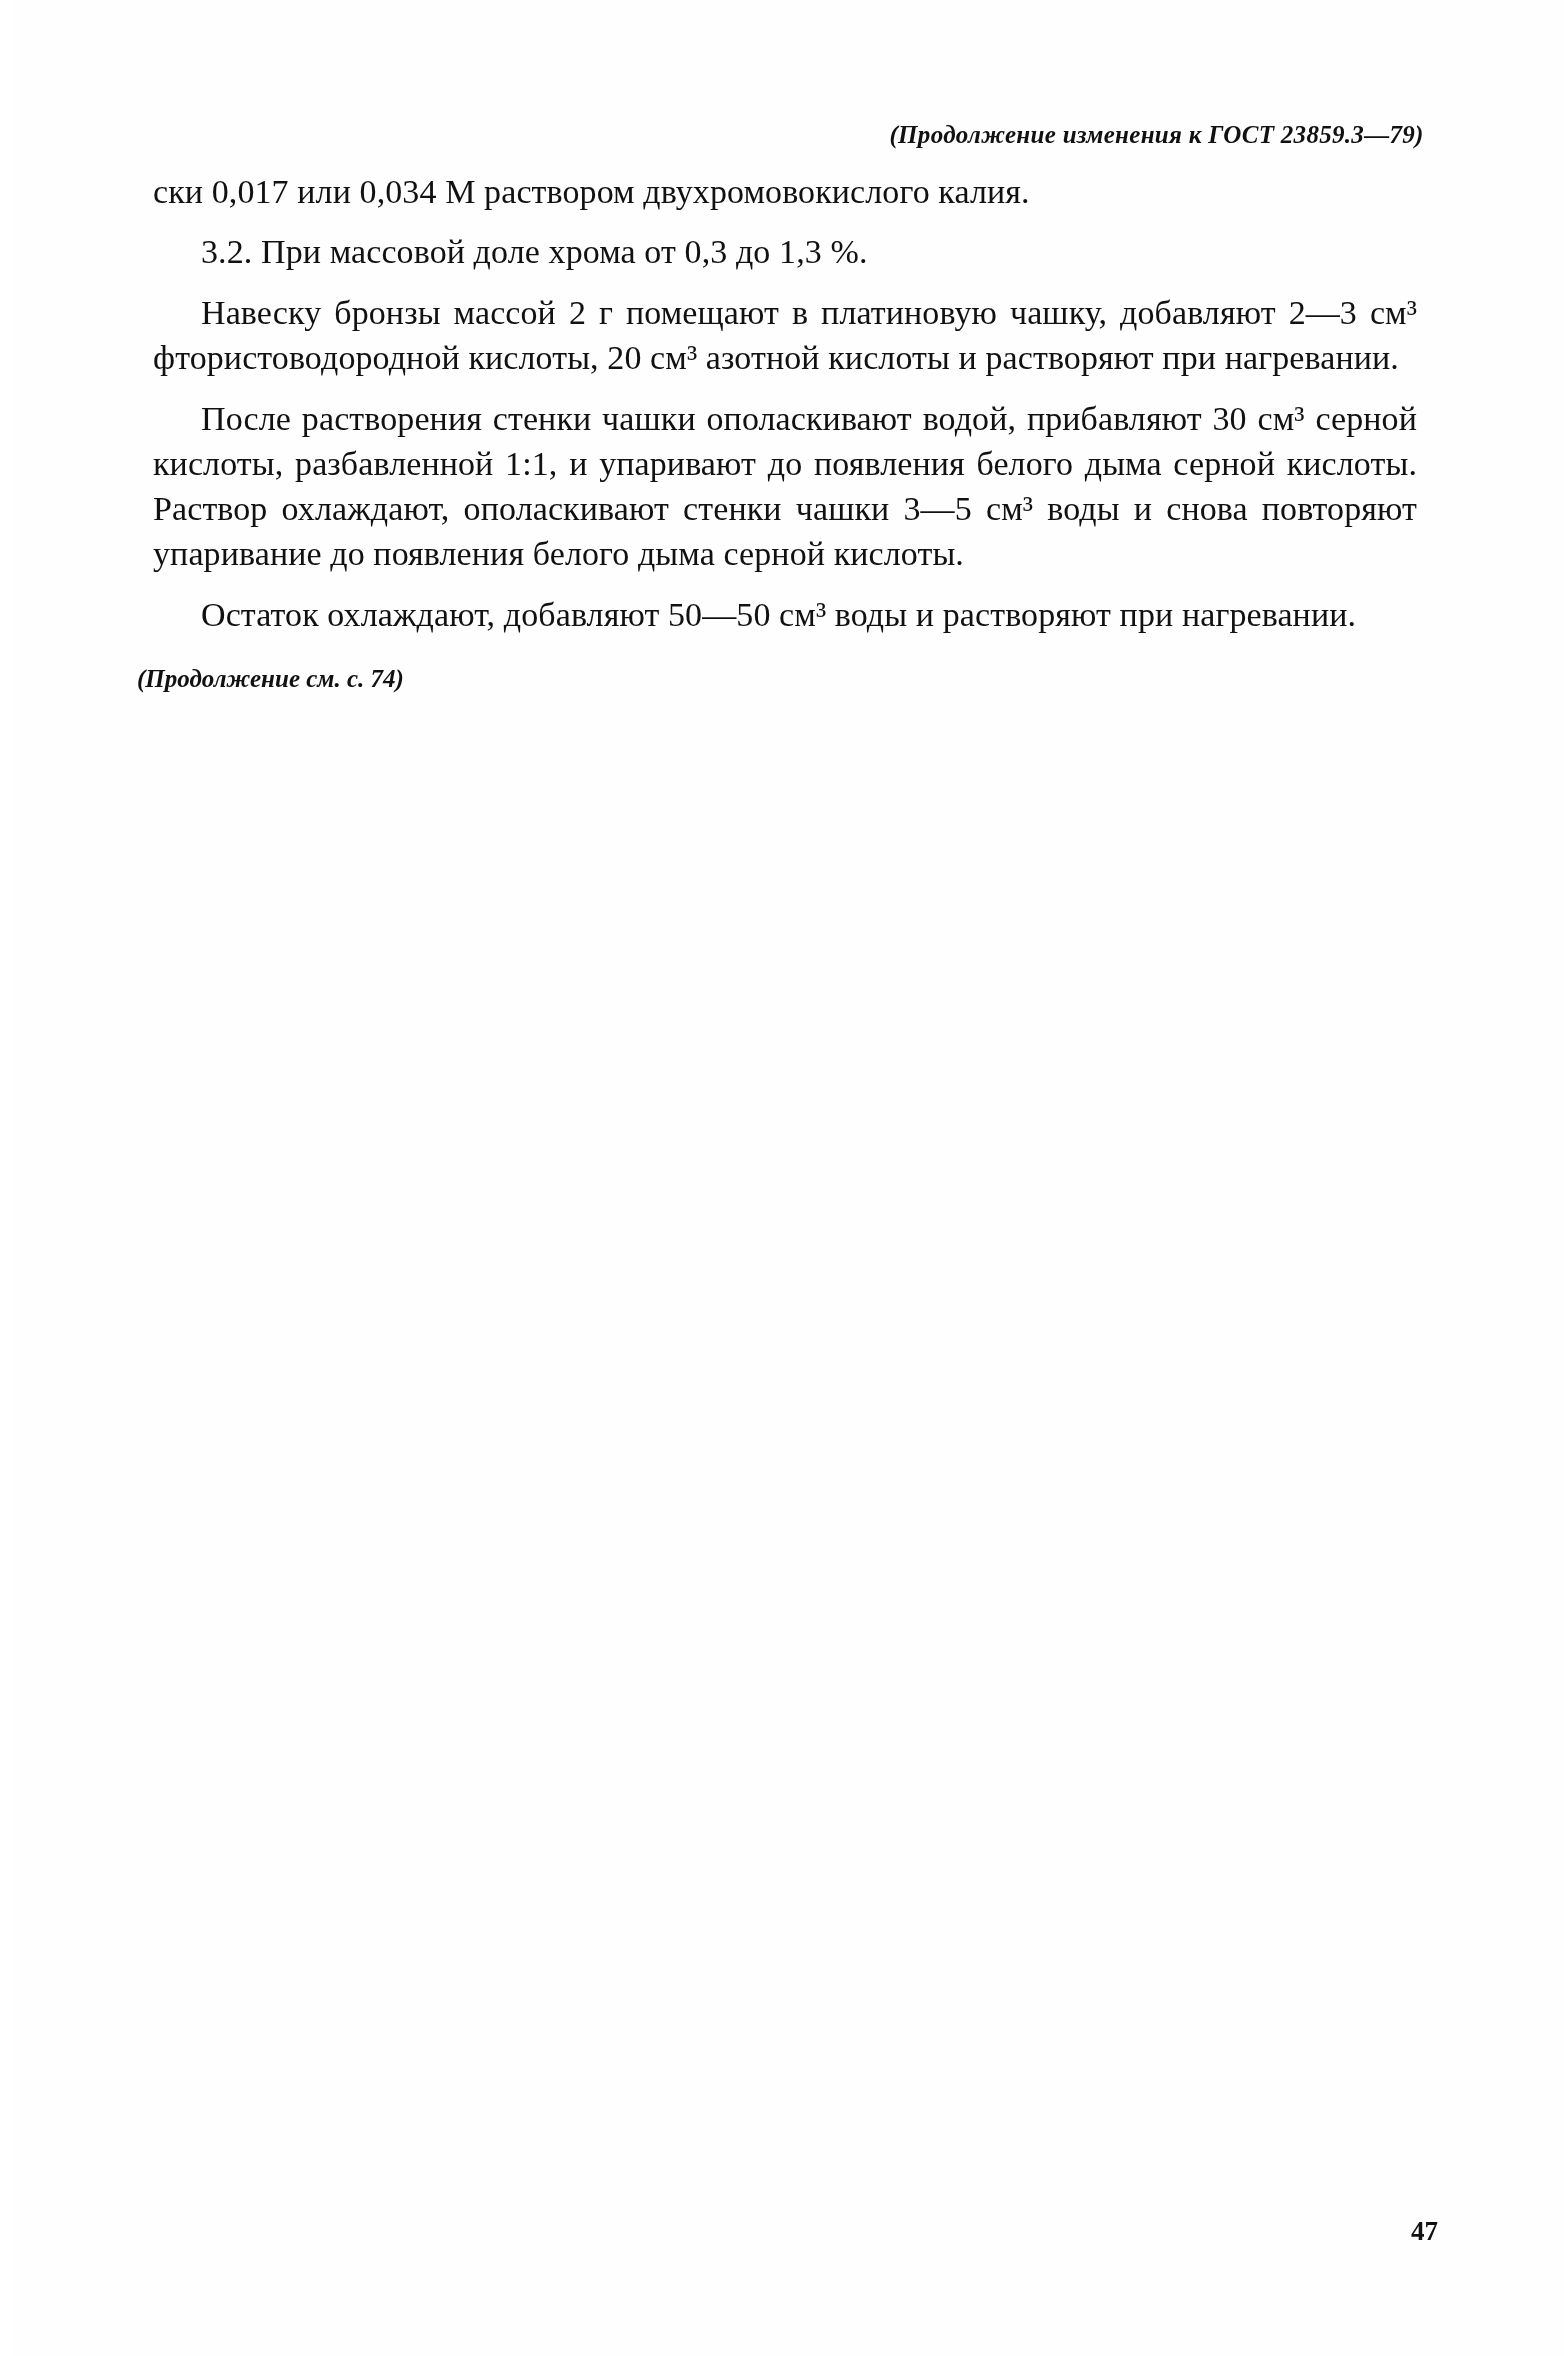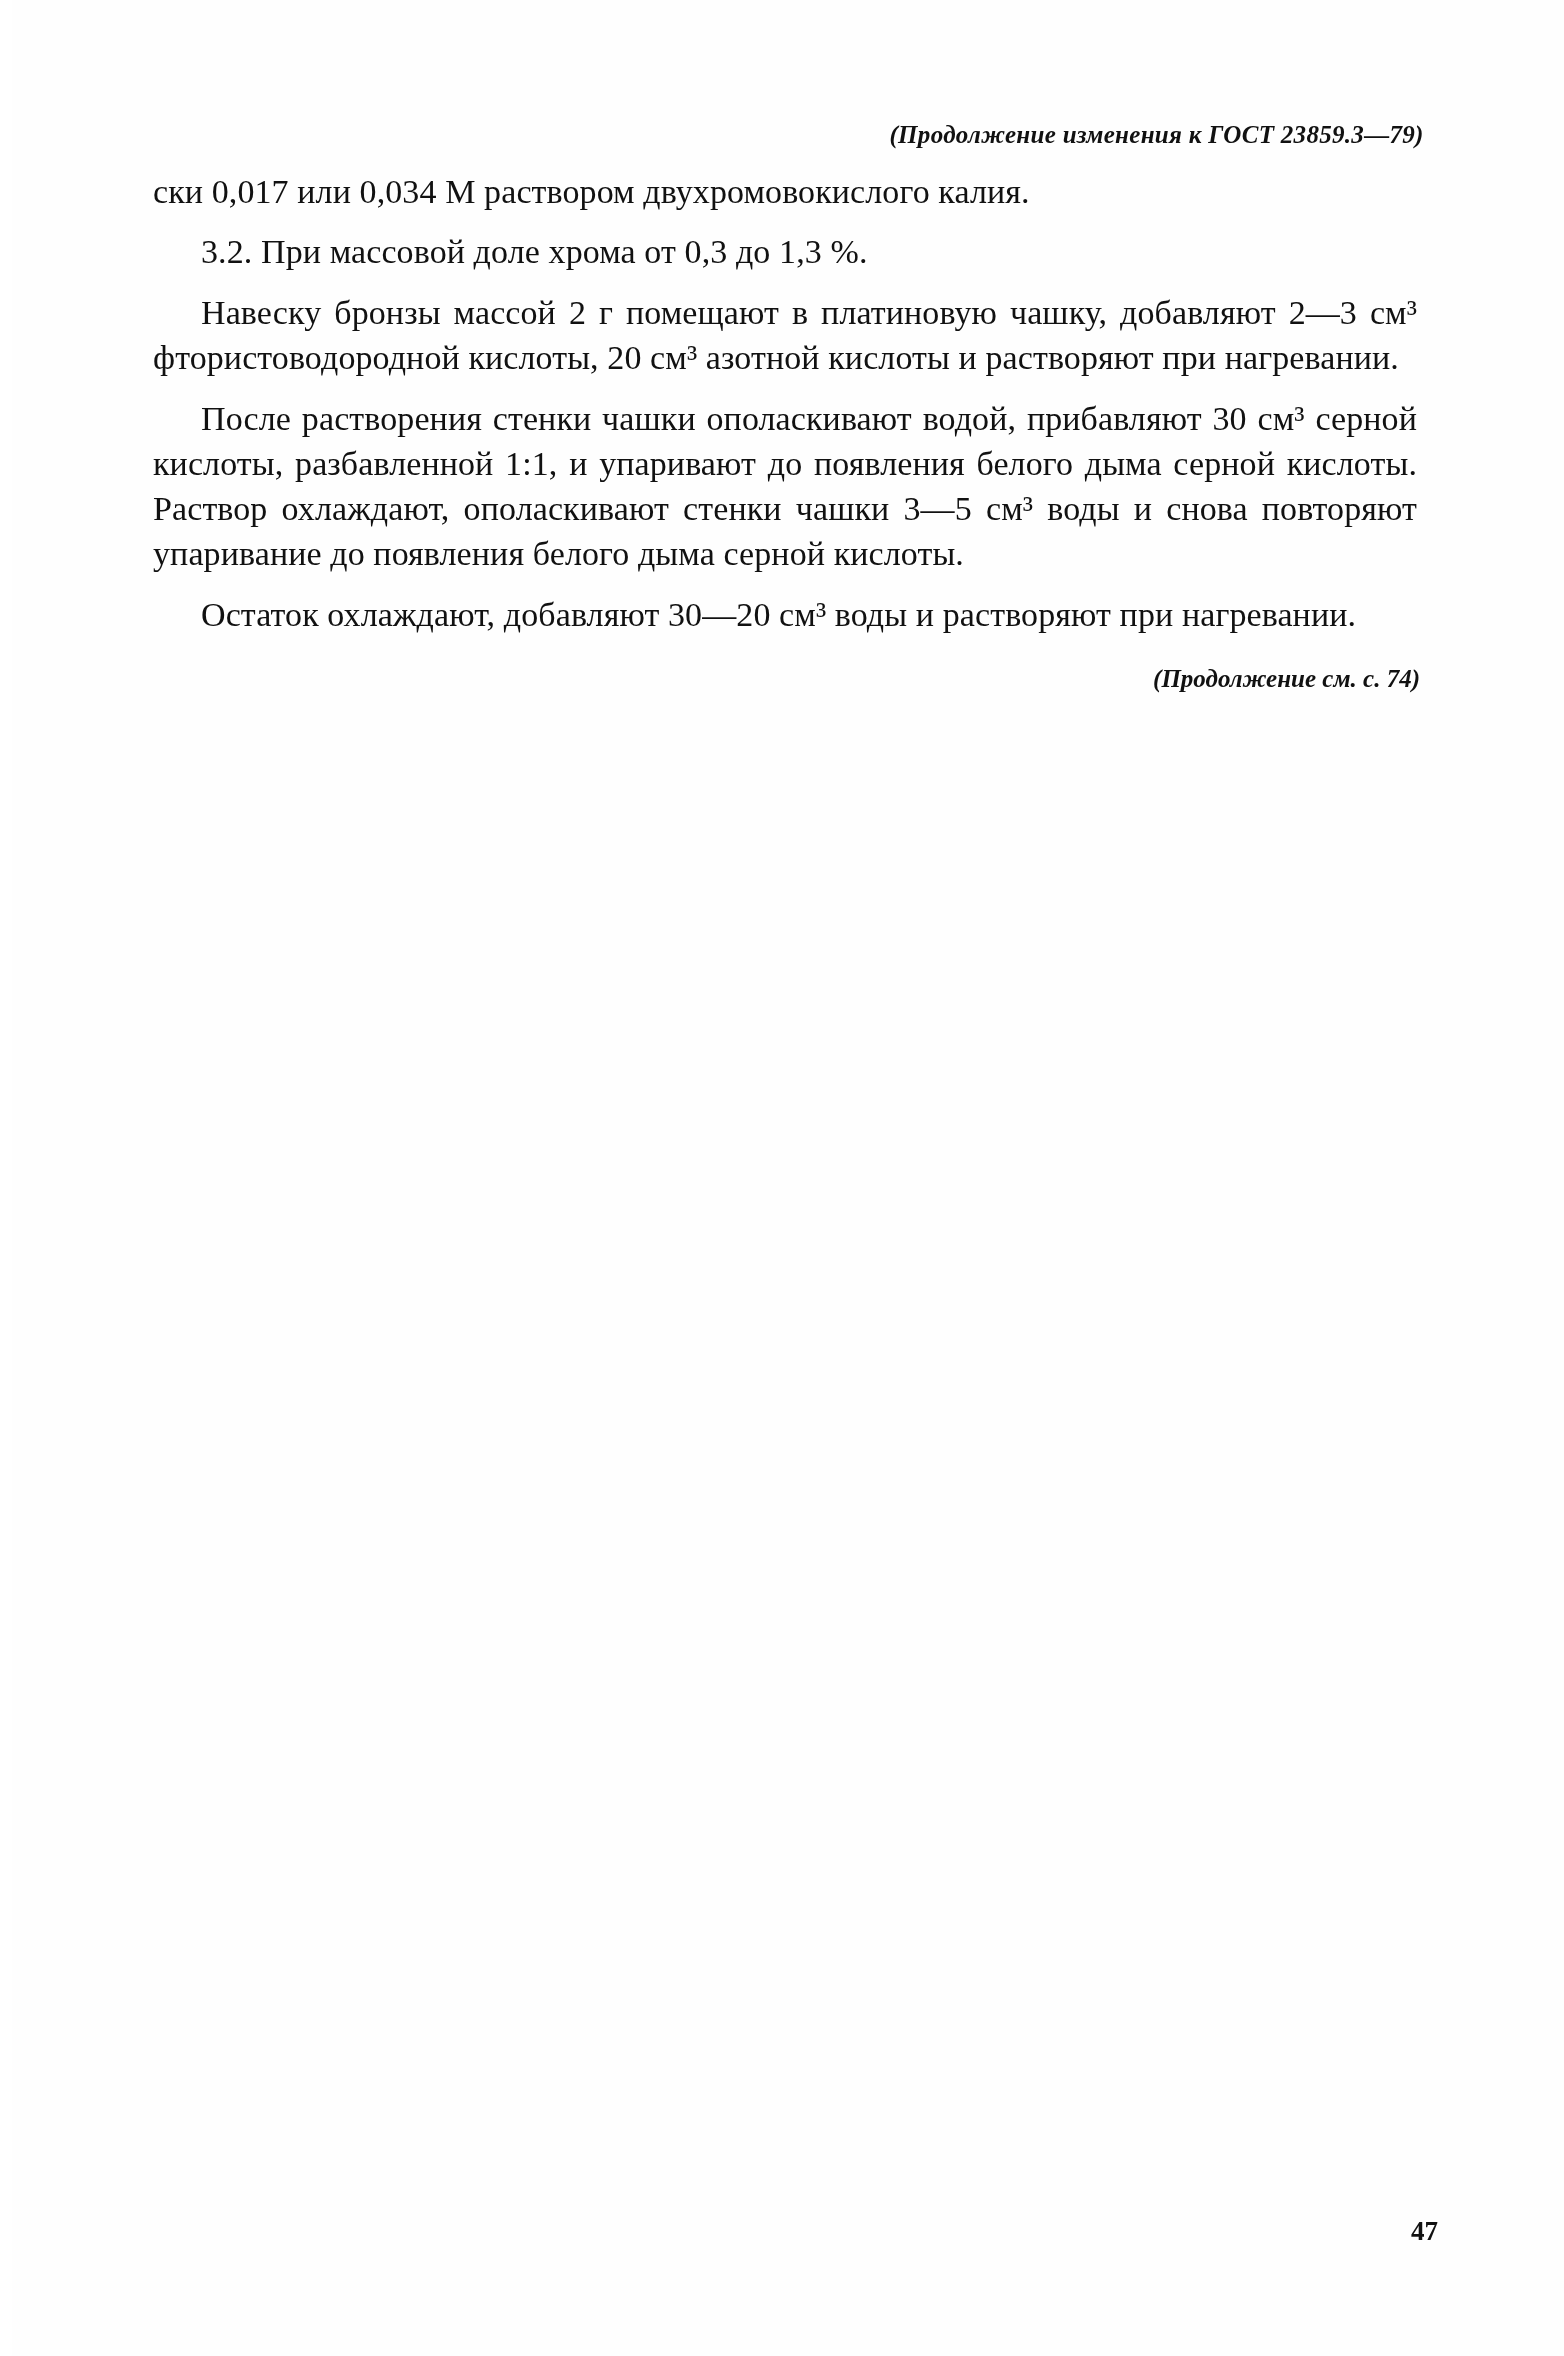--- a/index.html
+++ b/index.html
@@ -43,21 +43,21 @@
     text-align: justify;
     text-justify: inter-word;
     letter-spacing: 0.1px;
     hyphens: manual;
   }
   p.indent {
     text-indent: 48px;
   }
   .footer-note {
     margin-top: 28px;
-    text-align: right;
+    text-align: left;
     font-style: italic;
     font-weight: bold;
     font-size: 25px;
     padding-right: 13px;
   }
   .page-number {
     position: absolute;
     right: 138px;
     bottom: 110px;
     font-size: 27px;
@@ -76,21 +76,21 @@
 
     <p class="body-par">ски 0,017 или 0,034 М раствором двухромовокислого калия.</p>
 
 
     <p class="body-par indent">3.2. При массовой доле хрома от 0,3 до 1,3 %.</p>
 
     <p class="body-par indent">Навеску бронзы массой 2 г помещают в платиновую чашку, добавляют 2—3 см³ фтористоводородной кислоты, 20 см³ азотной кислоты и растворяют при нагревании.</p>
 
     <p class="body-par indent">После растворения стенки чашки ополаскивают водой, прибавляют 30 см³ серной кислоты, разбавленной 1:1, и упаривают до появления белого дыма серной кислоты. Раствор охлаждают, ополаскивают стенки чашки 3—5 см³ воды и снова повторяют упаривание до появления белого дыма серной кислоты.</p>
 
-    <p class="body-par indent">Остаток охлаждают, добавляют 30—20 см³ воды и растворяют при нагревании.</p>
+    <p class="body-par indent">Остаток охлаждают, добавляют 50—50 см³ воды и растворяют при нагревании.</p>
 
     <div class="footer-note">(Продолжение см. с. 74)</div>
 
   </div>
 
   <div class="page-number">47</div>
 
 </div>
 
 

